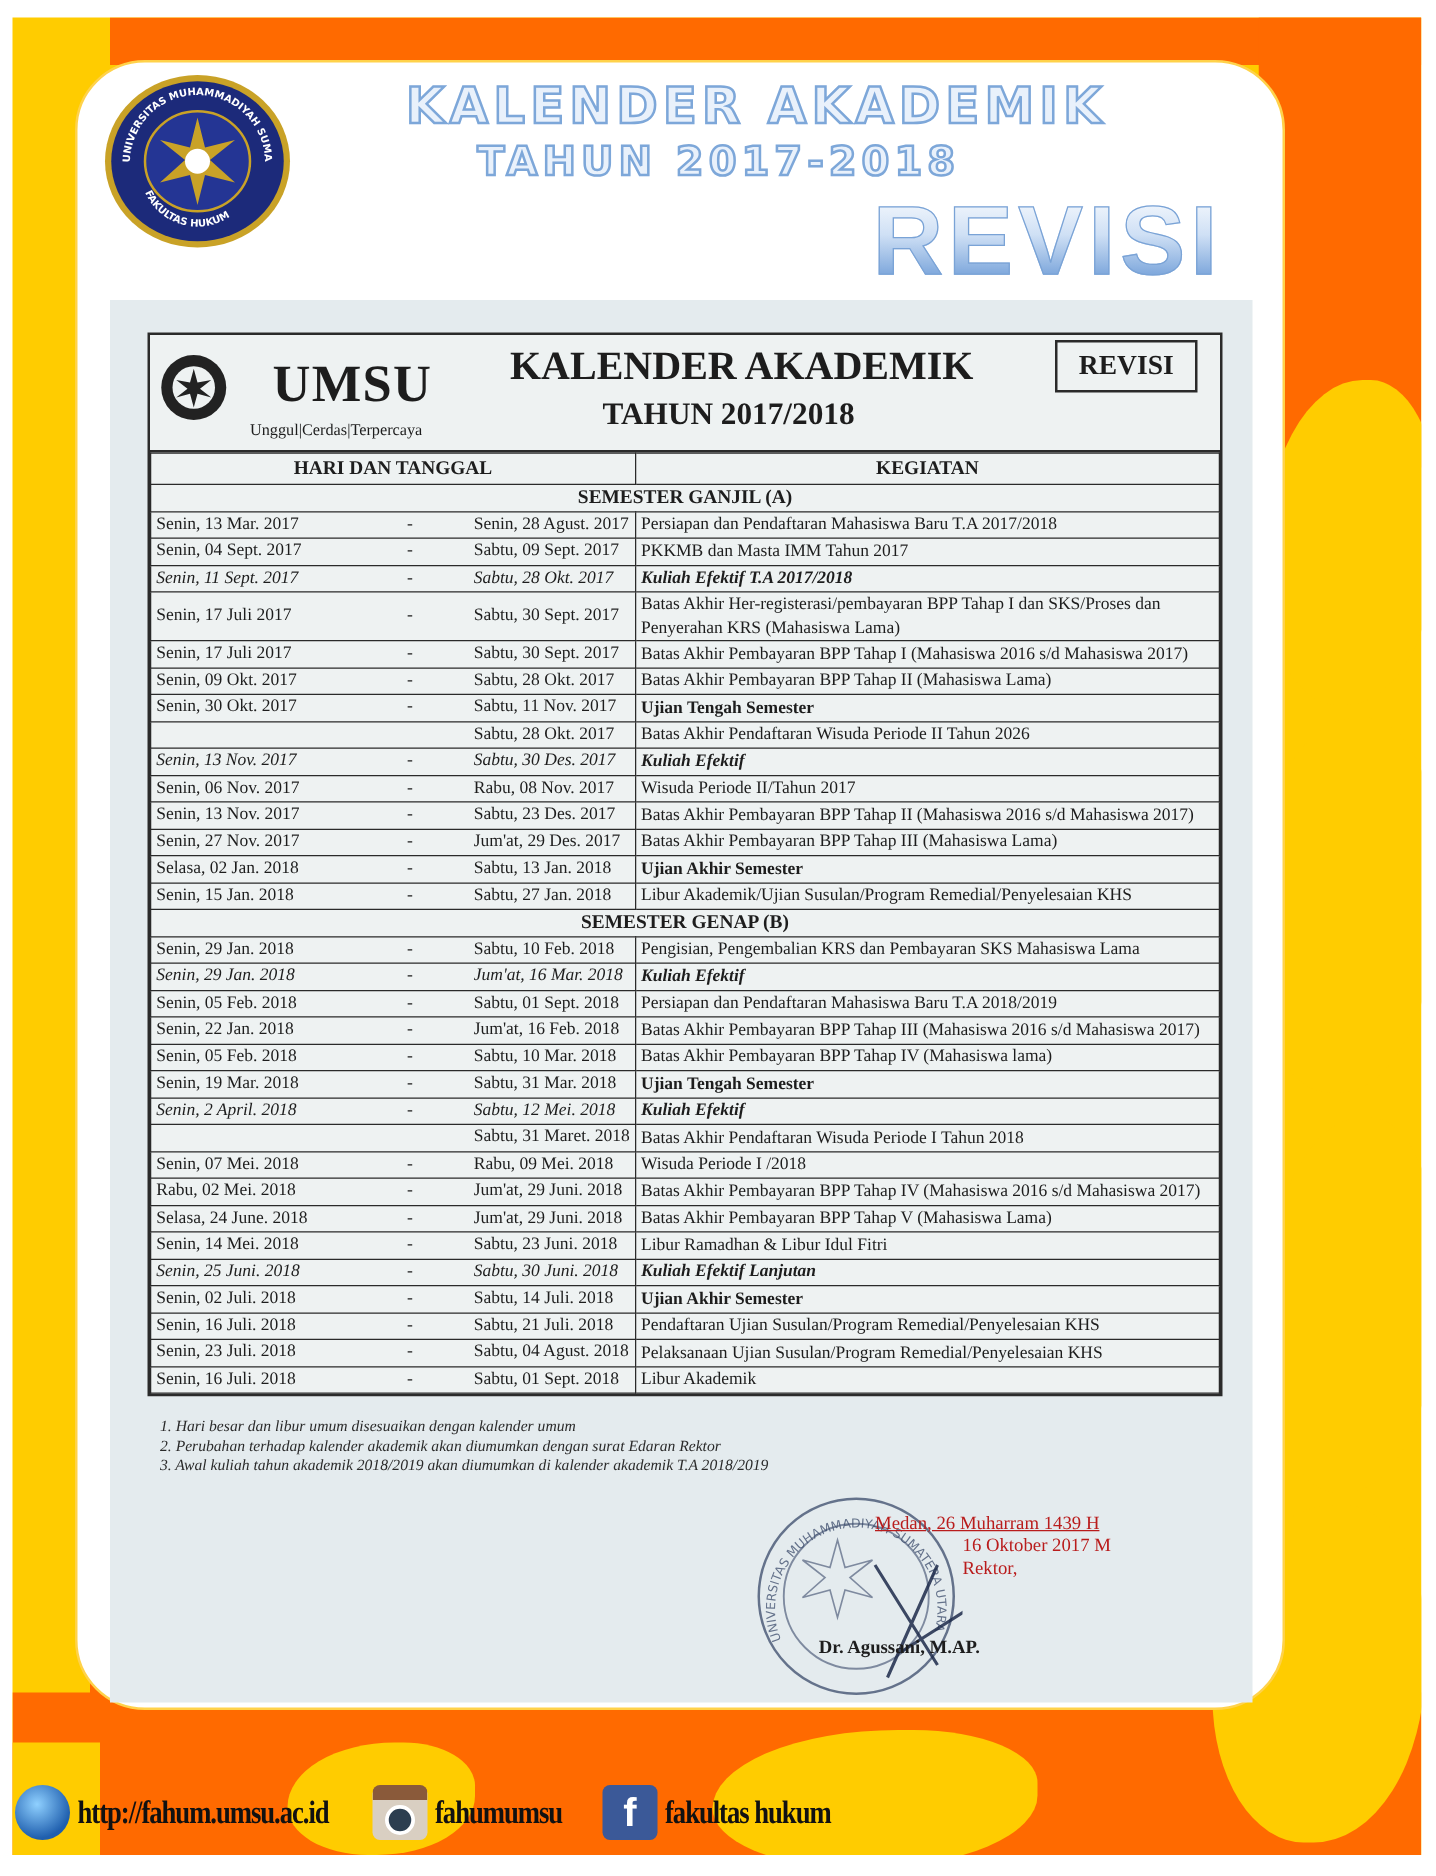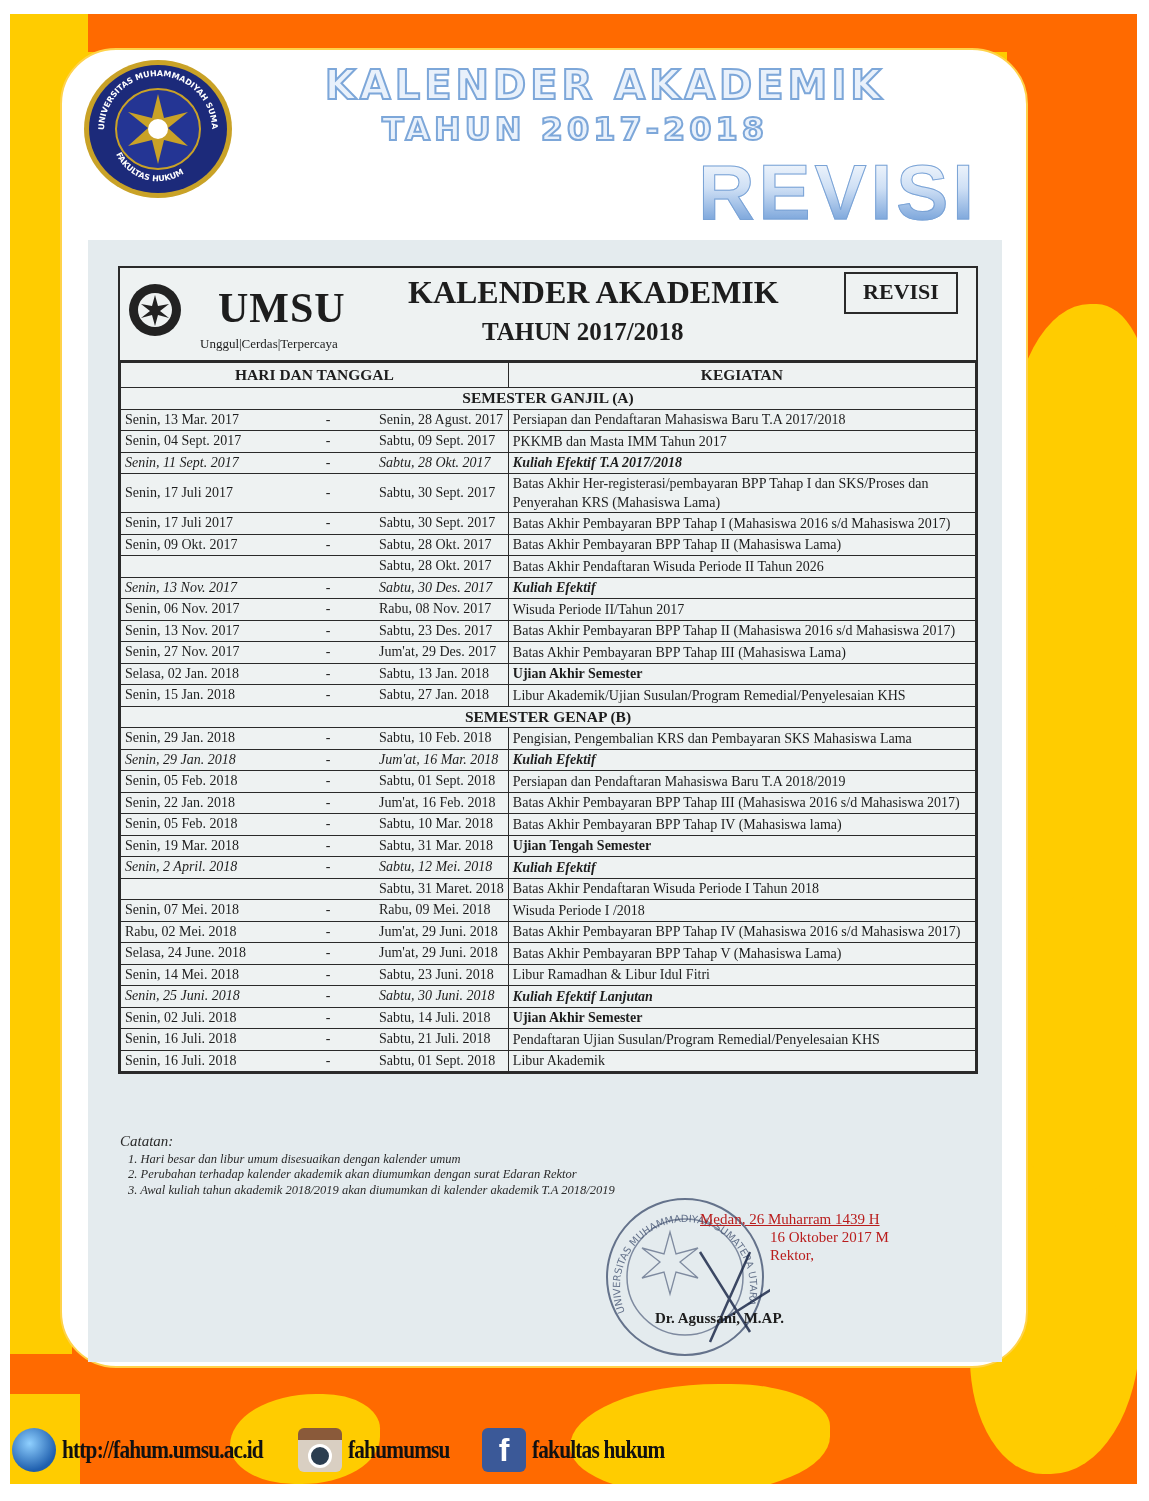--- a/index.html
+++ b/index.html
@@ -193,20 +193,30 @@
         <tr>
           <td>
             <div class="date-cell">
               <span class="d-start">Senin,  09 Okt. 2017</span>
               <span class="d-dash">-</span>
               <span class="d-end">Sabtu,  28 Okt. 2017</span>
             </div>
           </td>
           <td class="act">Batas Akhir Pembayaran BPP Tahap II (Mahasiswa Lama)</td>
         </tr>
+        <tr class="row-bold">
+          <td>
+            <div class="date-cell">
+              <span class="d-start">Senin,  30 Okt. 2017</span>
+              <span class="d-dash">-</span>
+              <span class="d-end">Sabtu,  11 Nov. 2017</span>
+            </div>
+          </td>
+          <td class="act">Ujian Tengah Semester</td>
+        </tr>
         <tr>
           <td>
             <div class="date-cell">
               <span class="d-start"></span>
               <span class="d-dash"></span>
               <span class="d-end">Sabtu,  28 Okt. 2017</span>
             </div>
           </td>
           <td class="act">Batas Akhir Pendaftaran Wisuda Periode II Tahun 2026</td>
         </tr>
@@ -419,33 +429,42 @@
               <span class="d-start">Senin,  16 Juli. 2018</span>
               <span class="d-dash">-</span>
               <span class="d-end">Sabtu,  21 Juli. 2018</span>
             </div>
           </td>
           <td class="act">Pendaftaran Ujian Susulan/Program Remedial/Penyelesaian KHS</td>
         </tr>
         <tr>
           <td>
             <div class="date-cell">
+              <span class="d-start">Senin,  23 Juli. 2018</span>
+              <span class="d-dash">-</span>
+              <span class="d-end">Sabtu,  04 Agust. 2018</span>
+            </div>
+          </td>
+          <td class="act">Pelaksanaan Ujian Susulan/Program Remedial/Penyelesaian KHS</td>
+        </tr>
+        <tr>
+          <td>
+            <div class="date-cell">
               <span class="d-start">Senin,  16 Juli. 2018</span>
               <span class="d-dash">-</span>
               <span class="d-end">Sabtu,  01 Sept. 2018</span>
             </div>
           </td>
           <td class="act">Libur Akademik</td>
         </tr>
       </tbody>
   </table>
 </div>
 
 <div class="notes">
-  <div class="h">Catatan:</div>
   <div class="item">1. Hari besar dan libur umum disesuaikan dengan kalender umum</div>
   <div class="item">2. Perubahan terhadap kalender akademik akan diumumkan dengan surat Edaran Rektor</div>
   <div class="item">3. Awal kuliah tahun akademik 2018/2019 akan diumumkan di kalender akademik T.A 2018/2019</div>
 </div>
 
 <svg class="stamp" viewBox="0 0 170 170">
   <defs>
       <path id="stampArc" d="M25,120 A65,65 0 1,1 145,120"></path>
     </defs>
   <circle cx="85" cy="85" r="78" fill="none" stroke="#3a4a6a" stroke-width="2" opacity="0.75"></circle>

